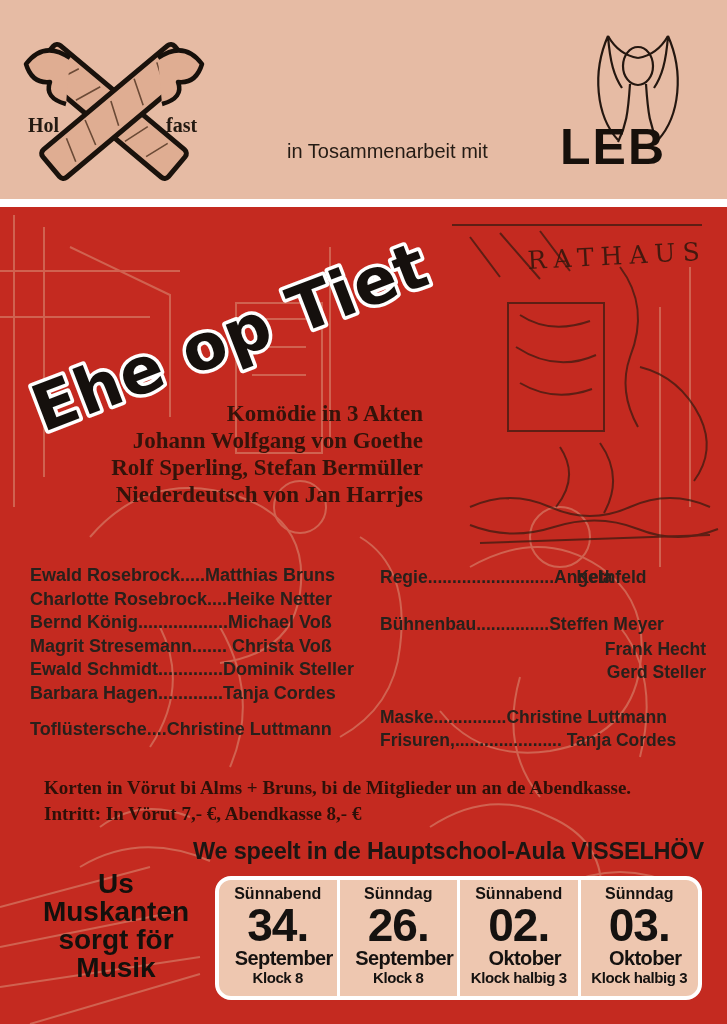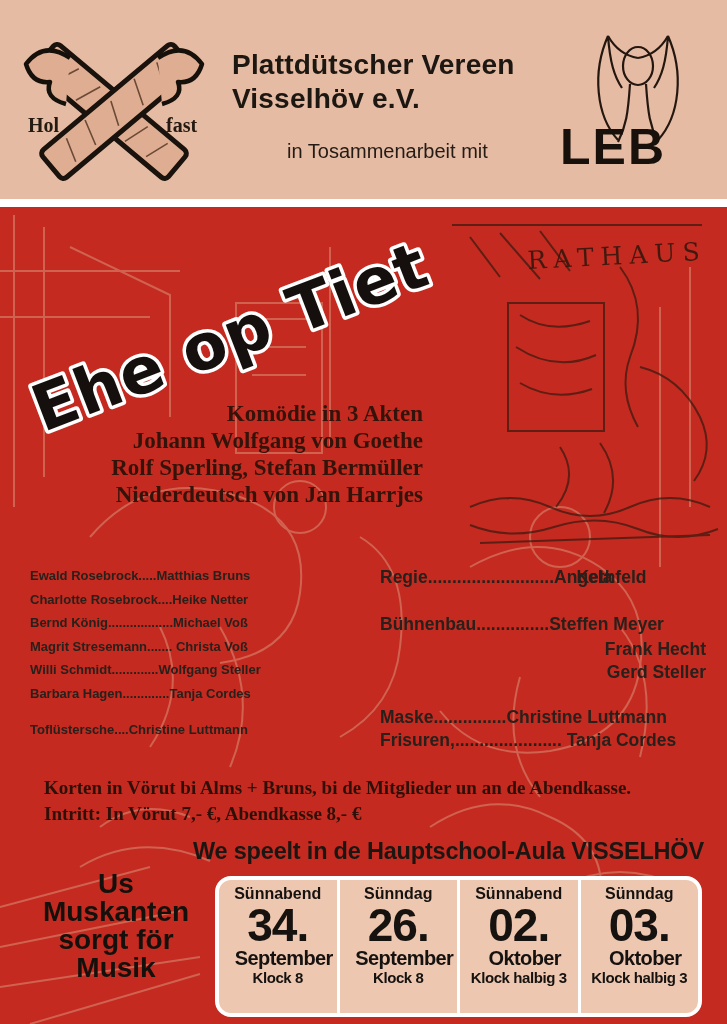--- a/index.html
+++ b/index.html
@@ -16,35 +16,35 @@
   .planks-svg{position:absolute;left:18px;top:14px;}
   .leb-svg{position:absolute;left:556px;top:22px;}
   
   .body-red{position:absolute;left:0;top:207px;width:727px;height:817px;background:#c42a20;}
   .bg-sketch{position:absolute;left:0;top:0;}
   .title-svg{position:absolute;left:0;top:0;}
   .subtitle{position:absolute;left:55px;top:193px;width:368px;text-align:right;
     font-family:"Liberation Serif",serif;font-weight:bold;font-size:23px;line-height:27px;
     color:#34130a;}
   .cast{position:absolute;left:30px;top:357px;width:340px;color:#29201b;font-weight:bold;
-    font-size:13px;line-height:23.5px;white-space:nowrap;}
+    font-size:18px;line-height:23.5px;white-space:nowrap;}
   .cast .gap{margin-top:13px;}
   .crew{position:absolute;left:380px;top:357px;width:332px;color:#29201b;font-weight:bold;
     font-size:17.5px;line-height:23.5px;white-space:nowrap;}
   .crew-line{position:absolute;left:0;}
   .crew-right{position:absolute;right:6px;text-align:right;}
   .regie-b{display:inline-block;margin-left:-36px;}
   .tickets{position:absolute;left:44px;top:568px;color:#2e1008;
     font-family:"Liberation Serif",serif;font-weight:bold;font-size:19px;line-height:26px;}
   .venue{position:absolute;left:193px;top:631px;color:#1c1613;font-weight:bold;
     font-size:23.5px;white-space:nowrap;letter-spacing:-0.2px;}
   .music{position:absolute;left:18px;top:663px;width:196px;text-align:center;color:#14100c;
     font-weight:bold;font-size:28px;line-height:28px;}
   
-  .datebox{position:absolute;left:215px;top:669px;width:487px;height:141px;
+  .datebox{position:absolute;left:215px;top:669px;width:487px;height:124px;
     background:#eec7b0;border:4px solid #ffffff;border-radius:16px;box-sizing:border-box;
     display:flex;}
   .date-cell{flex:1 1 0;text-align:center;color:#151210;padding-top:5px;overflow:hidden;}
   .date-cell:not(:last-child){border-right:3px solid #ffffff;}
   .date-day{font-weight:bold;font-size:16px;line-height:18px;}
   .date-num{font-weight:bold;font-size:46px;line-height:44px;letter-spacing:-1px;}
   .date-month{font-weight:bold;font-size:20px;line-height:22px;letter-spacing:-0.6px;padding-left:12px;}
   .date-time{font-weight:bold;font-size:15px;line-height:18px;letter-spacing:-0.4px;}
 </style>
 </head>
@@ -65,24 +65,20 @@
         <rect x="78" y="10" width="36" height="172" rx="5" fill="#dfad92" stroke="#1a120c" stroke-width="5"></rect>
         <path d="M84,34 l24,10 M82,62 l26,10 M84,94 l24,10 M82,126 l26,8 M84,152 l24,8" stroke="#6b4a36" stroke-width="1.6" fill="none"></path>
       </g>
 
       <path d="M52,44 q-26,-18 -44,6 q6,20 24,18 q-6,16 16,22" fill="#dfad92" stroke="#16100b" stroke-width="4.5" stroke-linejoin="round"></path>
       <path d="M140,44 q26,-18 44,6 q-6,20 -24,18 q6,16 -16,22" fill="#dfad92" stroke="#16100b" stroke-width="4.5" stroke-linejoin="round"></path>
       <text x="10" y="118" font-family="Liberation Serif,serif" font-weight="bold" font-size="20" fill="#241a12">Hol</text>
       <text x="148" y="118" font-family="Liberation Serif,serif" font-weight="bold" font-size="20" fill="#241a12">fast</text>
     </svg>
 
-    <div class="club-title">
-      <div>Plattdütscher Vereen</div>
-      <div>Visselhöv e.V.</div>
-    </div>
 
     <div class="collab">in Tosammenarbeit mit</div>
 
     <svg class="leb-svg" width="152" height="146" viewBox="0 0 152 146">
       <g stroke="#241710" stroke-width="2.2" fill="none">
         <path d="M62,118 C40,94 36,50 52,14 C54,40 58,54 66,66"></path>
         <path d="M102,118 C124,94 128,50 112,14 C110,40 106,54 98,66"></path>
         <ellipse cx="82" cy="44" rx="15" ry="19"></ellipse>
         <path d="M74,62 C72,92 70,104 62,120"></path>
         <path d="M90,62 C92,92 94,104 102,120"></path>
@@ -143,21 +139,21 @@
       <div>Johann Wolfgang von Goethe</div>
       <div>Rolf Sperling, Stefan Bermüller</div>
       <div>Niederdeutsch von Jan Harrjes</div>
     </div>
 
     <div class="cast">
       <div>Ewald Rosebrock.....Matthias Bruns</div>
       <div>Charlotte Rosebrock....Heike Netter</div>
       <div>Bernd König..................Michael Voß</div>
       <div>Magrit Stresemann....... Christa Voß</div>
-      <div>Willi Schmidt.............Wolfgang Steller</div>
+      <div>Ewald Schmidt.............Dominik Steller</div>
       <div>Barbara Hagen.............Tanja Cordes</div>
       <div class="gap">Toflüstersche....Christine Luttmann</div>
     </div>
 
     <div class="crew">
       <div class="crew-line" style="top:2px;"><span>Regie</span><span>..........................</span><span>Angela</span><span class="regie-b">Kethfeld</span></div>
       <div class="crew-line" style="top:49px;">Bühnenbau...............Steffen Meyer</div>
       <div class="crew-right" style="top:74px;padding-left:24px;">Frank Hecht</div>
       <div class="crew-right" style="top:97px;">Gerd Steller</div>
       <div class="crew-line" style="top:142px;">Maske...............Christine Luttmann</div>

